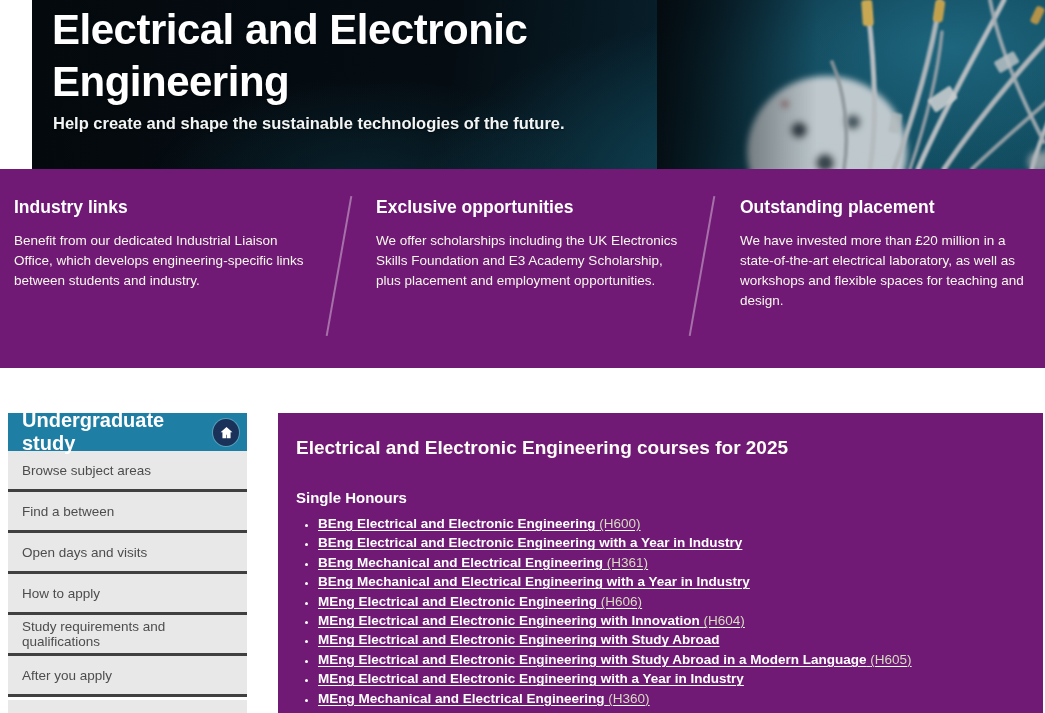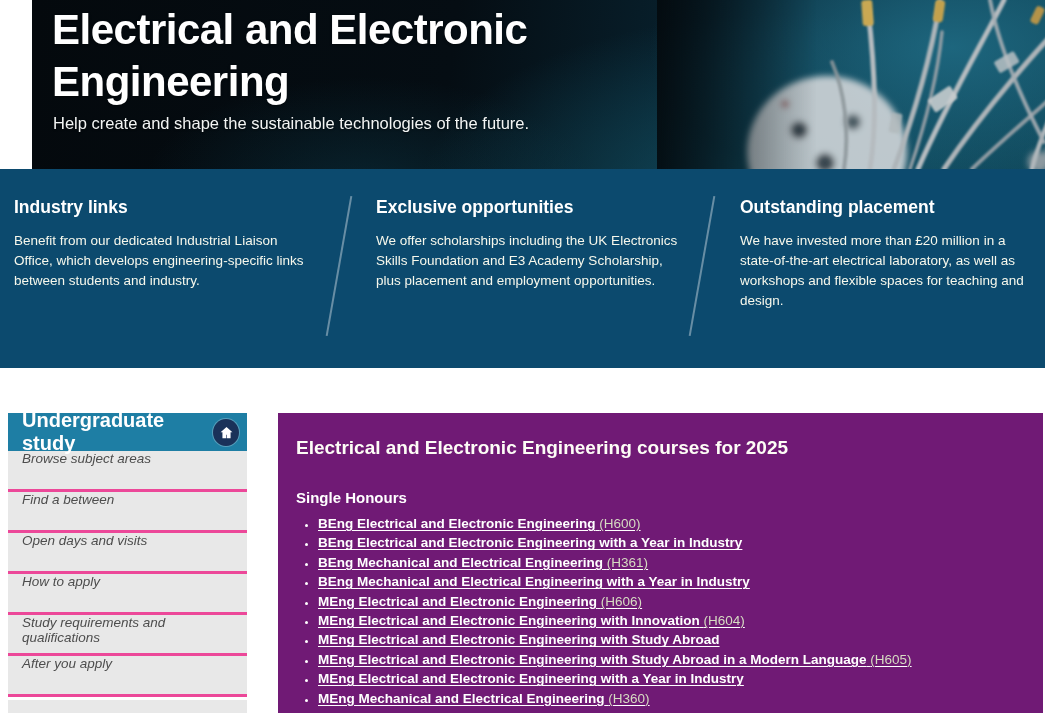--- a/index.html
+++ b/index.html
@@ -13,46 +13,46 @@
       radial-gradient(520px 250px at 72% 112%, rgba(19,84,104,.85), rgba(19,84,104,0) 70%),
       radial-gradient(320px 160px at 32% 112%, rgba(13,58,74,.5), rgba(13,58,74,0) 70%),
       linear-gradient(97deg,#04090d 0%,#050d13 40%,#08222f 64%,#0c3a4d 84%,#0d4254 100%); margin-left: 32px;}
   .hero-art{position:absolute;top:0;right:0;width:420px;height:169px;}
   .hero-fade{position:absolute;inset:0;
       background:linear-gradient(90deg, rgba(4,10,14,.9) 0%, rgba(4,10,14,0) 38%);}
   .hero-title{position:absolute;left:20px;top:4px;margin:0;width:600px;
       color:#fff;font-size:42px;line-height:52px;font-weight:700;letter-spacing:-.5px;
       text-shadow:0 1px 3px rgba(0,0,0,.45);}
   .hero-subtitle{position:absolute;left:21px;top:114px;margin:0;width:640px;
-      color:#f3f5f4;font-size:16.5px;font-weight:400;text-shadow:0 1px 2px rgba(0,0,0,.5);}
+      color:#f3f5f4;font-size:16.5px;font-weight:700;text-shadow:0 1px 2px rgba(0,0,0,.5);}
 
   
-  .highlights{position:absolute;top:169px;left:0;width:1045px;height:199px;background:#0c4a6e;}
+  .highlights{position:absolute;top:169px;left:0;width:1045px;height:199px;background:#701a75;}
   .hl-col{position:absolute;top:28px;}
   .hl-1{left:14px;width:302px;}
   .hl-2{left:376px;width:312px;}
   .hl-3{left:740px;width:302px;}
   .hl-col h2{margin:0 0 13px 0;color:#fff;font-size:17.5px;font-weight:700;}
   .hl-col p{margin:0;color:#f7f8ec;font-size:13.5px;line-height:20px;}
   .hl-sep{position:absolute;top:26px;height:142px;width:2px;background:rgba(255,255,255,.38);
       transform:rotate(10deg);}
   .sep-1{left:338px;}
   .sep-2{left:701px;}
 
   
   .sidebar{position:absolute;top:413px;left:8px;width:239px;}
   .sb-header{height:38px;background:#1E7EA4;display:flex;align-items:center;
       justify-content:space-between;padding:0 8px 0 14px;box-sizing:border-box;cursor:pointer;}
   .sb-header-label{color:#fff;font-size:20px;font-weight:700;}
   .home-circle{width:27px;height:27px;border-radius:50%;background:#1A3259;
       display:flex;align-items:center;justify-content:center;box-shadow:0 0 0 1px rgba(255,255,255,.25);}
   .home-circle svg{width:15px;height:15px;display:block;}
   .sidebar ul{list-style:none;margin:0;padding:0;}
-  .sidebar li{height:38px;background:#e8e8e8;border-bottom:3px solid #ec4899;
-      display:flex;padding:0 14px;box-sizing:content-box;cursor:pointer;font-style:italic;}
+  .sidebar li{height:38px;background:#e8e8e8;border-bottom:3px solid #404040;
+      display:flex;align-items:center;padding:0 14px;box-sizing:content-box;cursor:pointer;}
   .sidebar li span{color:#4d4d4d;font-size:13.5px;}
   .sb-partial{height:13px;background:#e8e8e8;margin-top:3px;}
 
   
   .panel{position:absolute;top:413px;left:278px;width:765px;height:300px;
       background:#701a75;box-sizing:border-box;padding:24px 20px 0 18px;overflow:hidden;}
   .panel h2{margin:0 0 30px 0;color:#fdfdf6;font-size:19px;font-weight:700;}
   .panel h3{margin:0 0 8px 0;color:#fff;font-size:15px;font-weight:700;}
   .course-list{margin:0;padding:0 0 0 22px;}
   .course-list li{color:#fff;font-size:13.5px;line-height:19.4px;}

